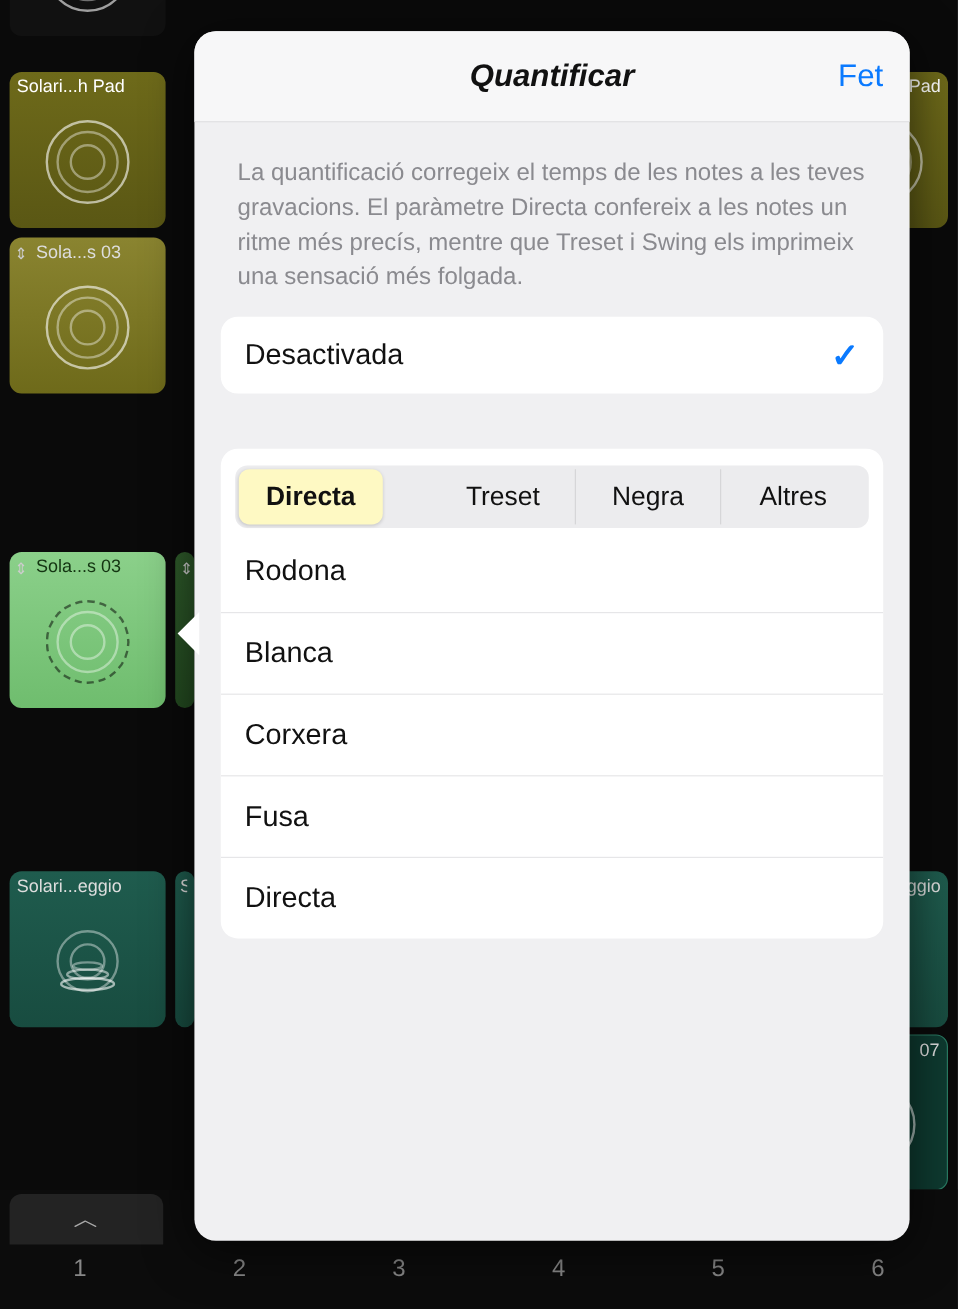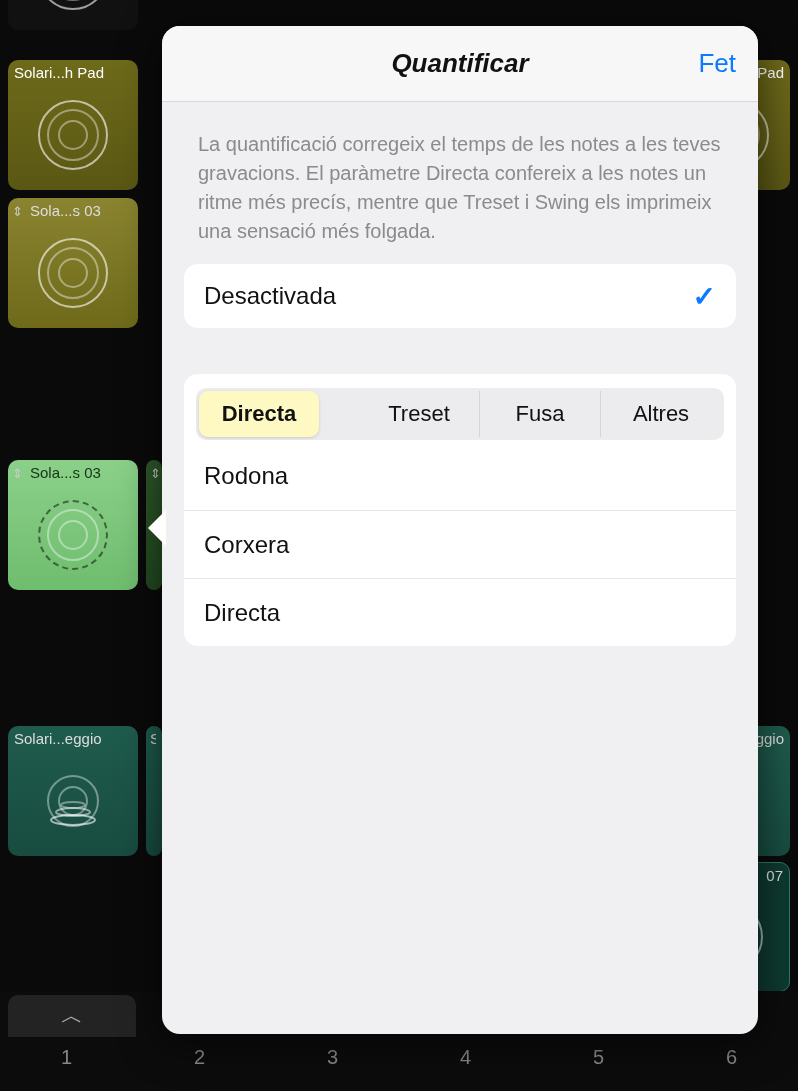--- a/index.html
+++ b/index.html
@@ -216,31 +216,37 @@
       </div>
     </div>
 
     <div style="height:46px;"></div>
 
     <div class="card">
       <div class="seg-wrap">
         <div class="seg">
           <div class="segbtn selected">Directa</div>
           <div class="segbtn">Treset</div>
-          <div class="segbtn">Fusa</div>
+          <div class="segbtn">Negra</div>
           <div class="segbtn">Altres</div>
         </div>
       </div>
       <div class="list">
         <div class="row">
             <span>Rodona</span>
           </div>
         <div class="row">
+            <span>Blanca</span>
+          </div>
+        <div class="row">
             <span>Corxera</span>
           </div>
         <div class="row">
+            <span>Fusa</span>
+          </div>
+        <div class="row">
             <span>Directa</span>
           </div>
       </div>
     </div>
   </div>
 
 </div>
 
 </body></html>

